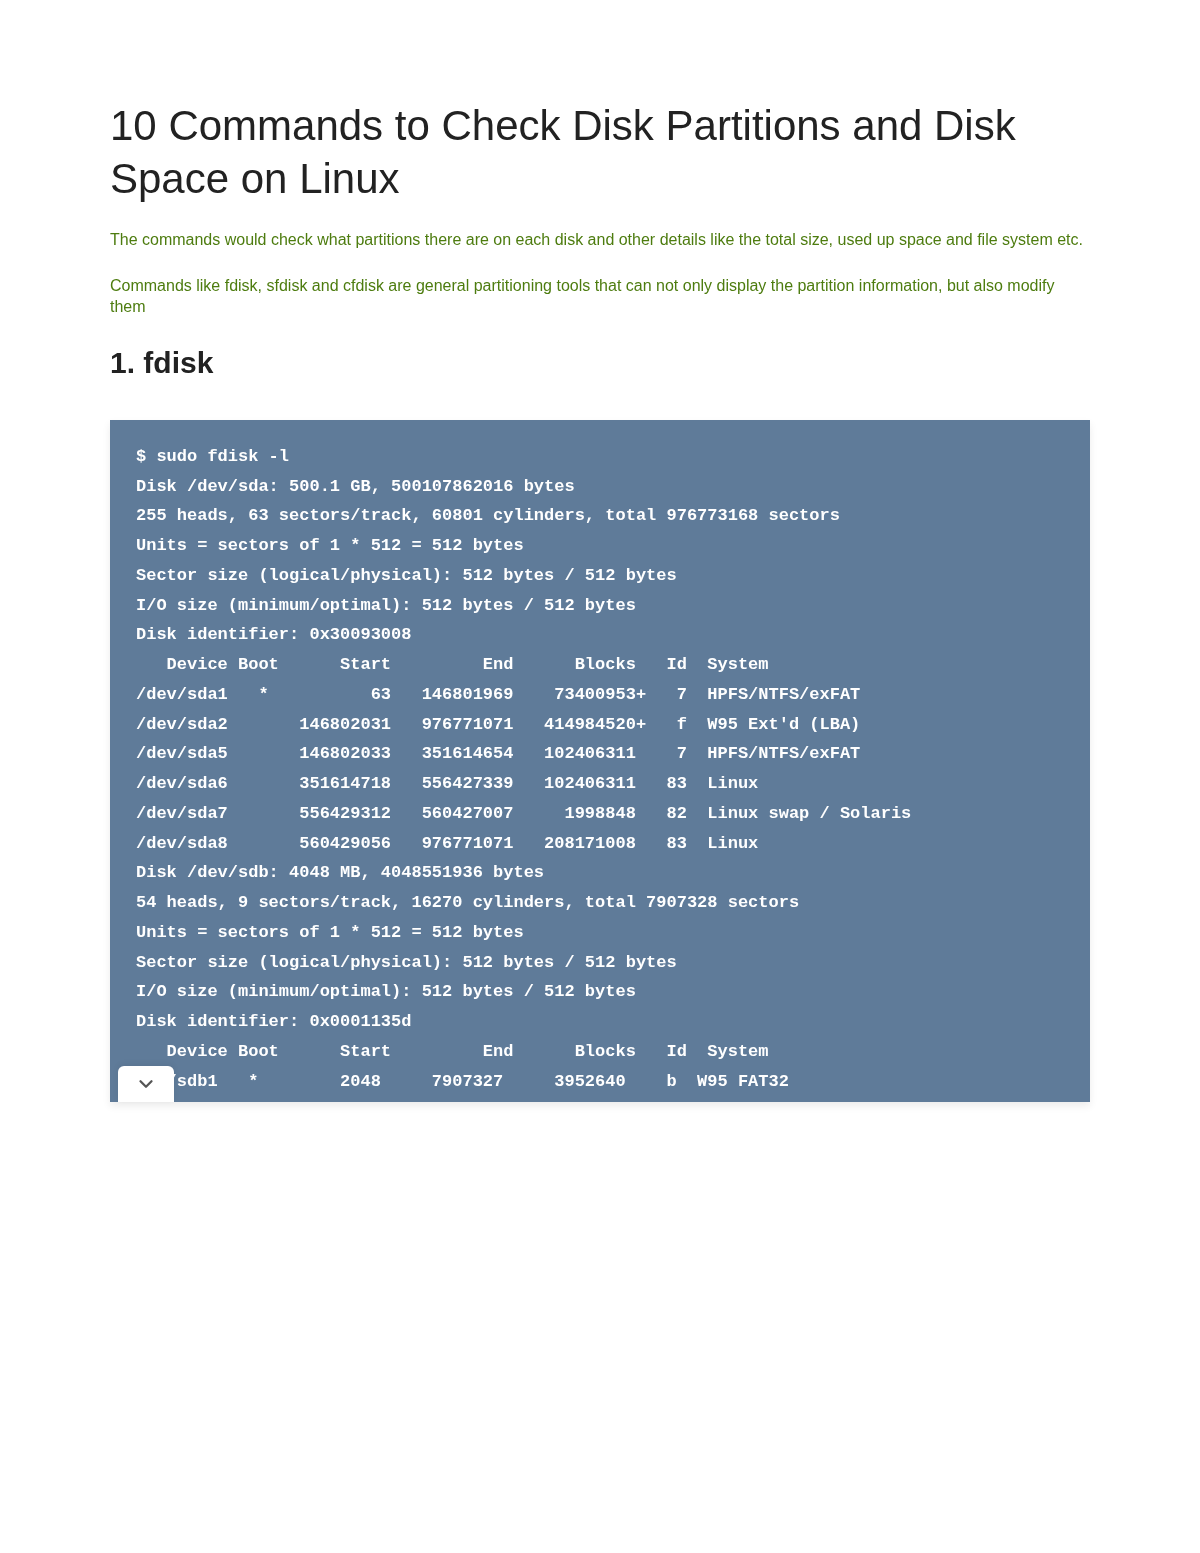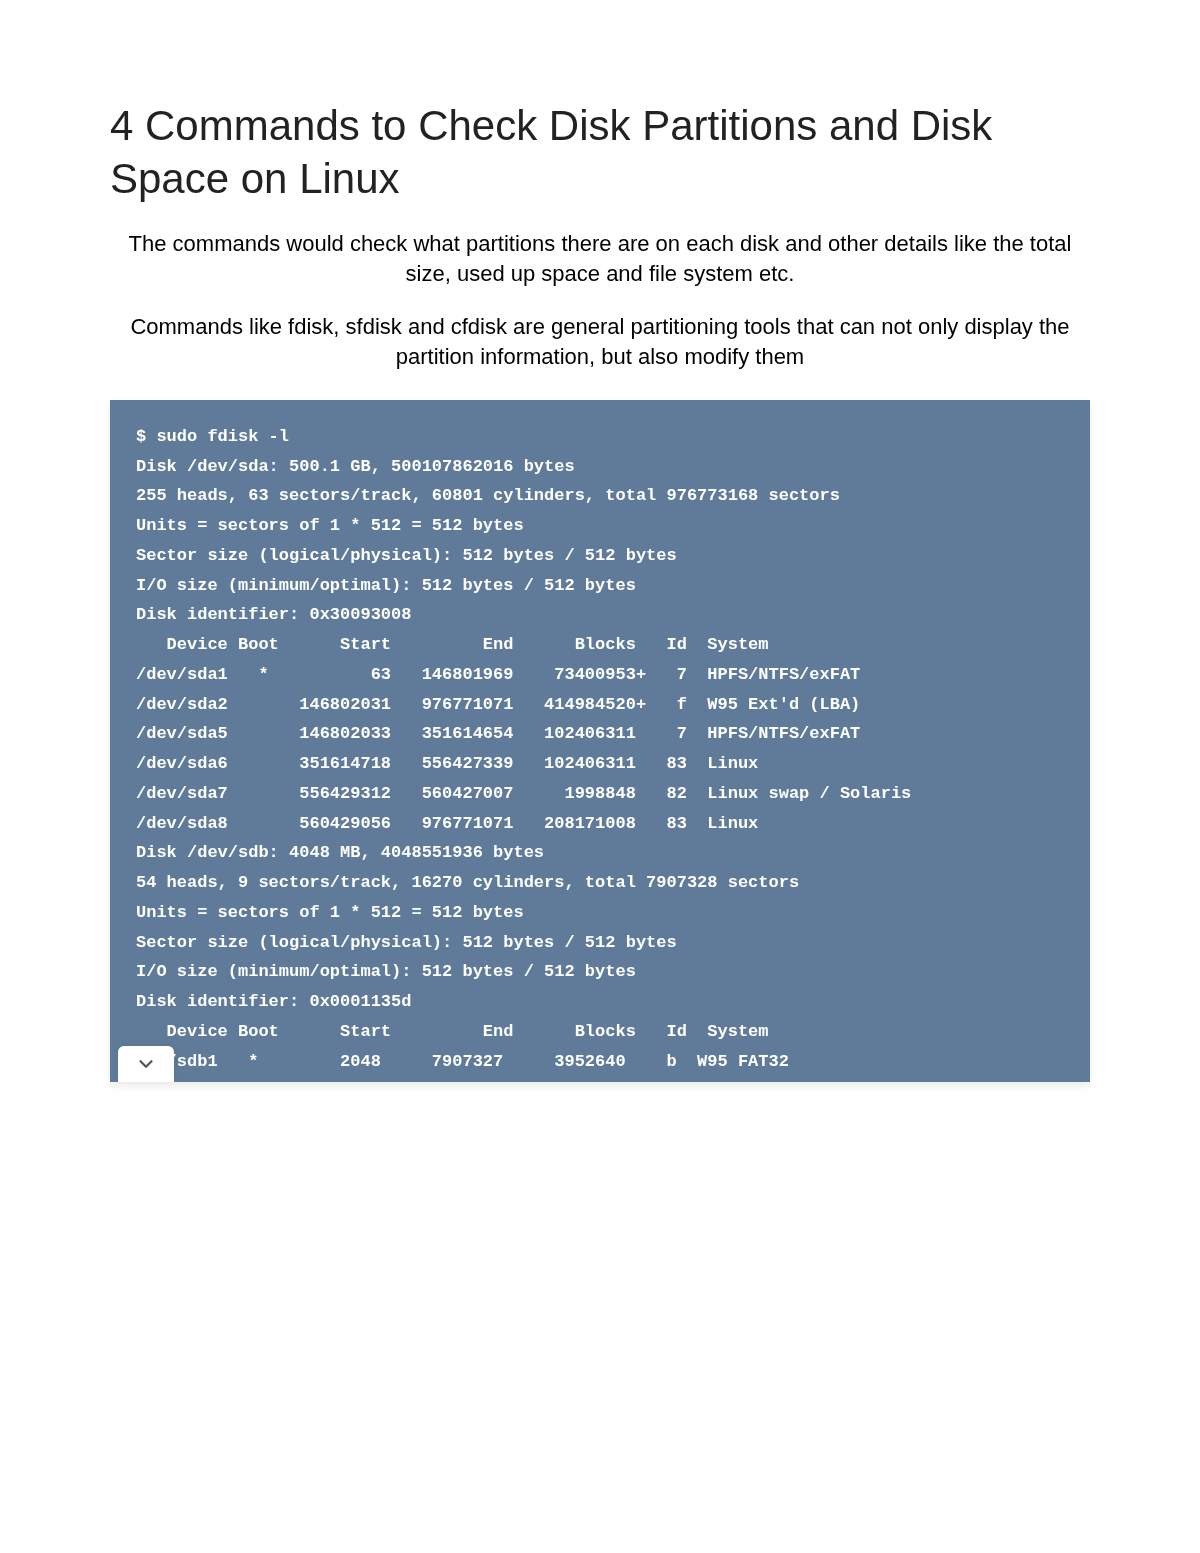--- a/index.html
+++ b/index.html
@@ -15,25 +15,24 @@
     padding: 100px 110px 60px 110px;
   }
   h1 {
     font-size: 42px;
     font-weight: 400;
     margin: 0 0 24px 0;
     line-height: 1.25;
     color: #222;
   }
   p {
-    font-size: 22px;
+    font-size: 16px;
     line-height: 1.35;
     margin: 0 0 24px 0;
-    color: #000000;
-    text-align: center;
+    color: #4d7c0f;
   }
   h2 {
     font-size: 30px;
     font-weight: 700;
     margin: 28px 0 40px 0;
     color: #222;
   }
   .codeblock {
     background: #5f7b99;
     color: #ffffff;
@@ -61,25 +60,26 @@
     justify-content: center;
     z-index: 2;
   }
   .expand-tab svg { display: block; }
 </style>
 </head>
 <body>
 
 <div class="page">
 
-  <h1>4 Commands to Check Disk Partitions and Disk Space on Linux</h1>
+  <h1>10 Commands to Check Disk Partitions and Disk Space on Linux</h1>
 
   <p>The commands would check what partitions there are on each disk and other details like the total size, used up space and file system etc.</p>
   <p>Commands like fdisk, sfdisk and cfdisk are general partitioning tools that can not only display the partition information, but also modify them</p>
 
+  <h2>1. fdisk</h2>
 
 
   <div class="codeblock">$ sudo fdisk -l
 Disk /dev/sda: 500.1 GB, 500107862016 bytes
 255 heads, 63 sectors/track, 60801 cylinders, total 976773168 sectors
 Units = sectors of 1 * 512 = 512 bytes
 Sector size (logical/physical): 512 bytes / 512 bytes
 I/O size (minimum/optimal): 512 bytes / 512 bytes
 Disk identifier: 0x30093008
    Device Boot      Start         End      Blocks   Id  System

